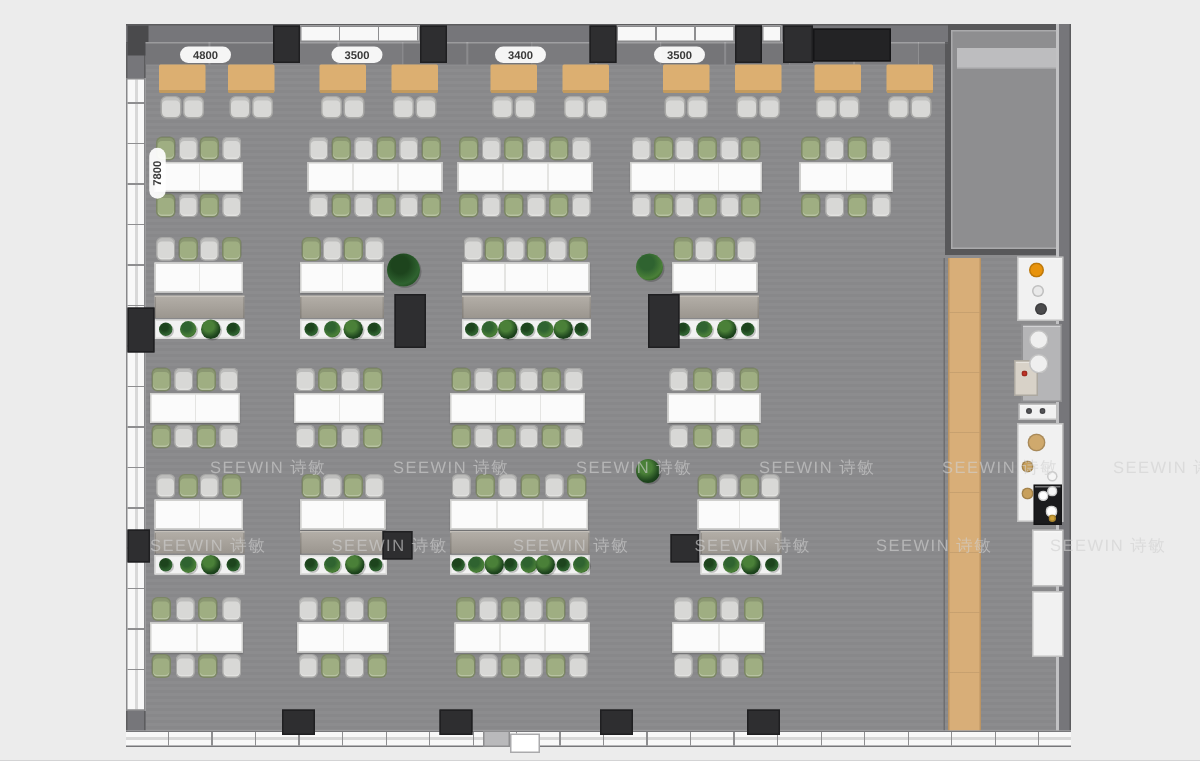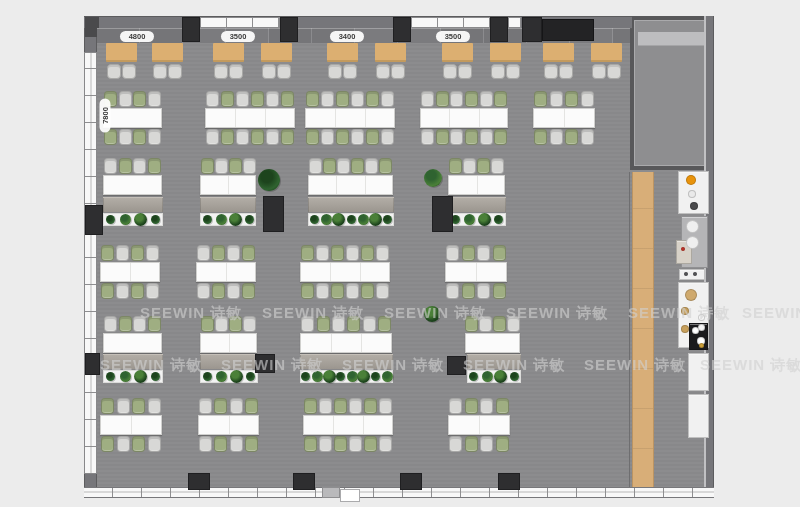--- a/index.html
+++ b/index.html
@@ -1,19 +1,19 @@
 <!DOCTYPE html>
 <html><head>
 <meta charset="utf-8">
 <style>
   html,body{margin:0;padding:0;}
   body{background:#ececec;font-family:"Liberation Sans",sans-serif;}
   #stage{position:relative;width:800px;height:507px;overflow:hidden;background:#ececec;}
   #stage div{position:absolute;box-sizing:border-box;}
-  .wm{font-weight:bold;font-size:15px;letter-spacing:1px;color:rgba(208,208,208,0.62);white-space:nowrap;}
+  .wm{font-weight:normal;font-size:11px;letter-spacing:1px;color:rgba(208,208,208,0.62);white-space:nowrap;}
   .pill{background:rgba(255,255,255,0.93);border-radius:6px;font-weight:bold;font-size:7.5px;line-height:11px;text-align:center;color:#3a3a3a;}
 </style>
 </head>
 <body>
 
 <div id="stage">
     <div style="left: 96px; top: 28px; width: 609px; height: 460px; background: repeating-linear-gradient(0deg, rgba(255, 255, 255, 0.02) 0px, rgba(255, 255, 255, 0.02) 2px, rgba(0, 0, 0, 0.016) 2px, rgba(0, 0, 0, 0.016) 4px) rgb(138, 138, 140);"></div>
     <div style="left: 629px; top: 172px; width: 1px; height: 316px; background: rgb(110, 110, 112);"></div>
     <div style="left: 632px; top: 172px; width: 22px; height: 316px; background: repeating-linear-gradient(0deg, transparent 0px, transparent 39px, rgba(0, 0, 0, 0.08) 39px, rgba(0, 0, 0, 0.08) 40px) rgb(216, 174, 120); border-left: 1px solid rgb(187, 148, 99); border-right: 1px solid rgb(187, 148, 99);"></div>
     <div style="left: 630px; top: 16px; width: 82px; height: 154px; background: rgb(142, 142, 144); border: 4px solid rgb(88, 88, 90); box-shadow: rgba(255, 255, 255, 0.25) 0px 0px 0px 1px inset;"></div>

